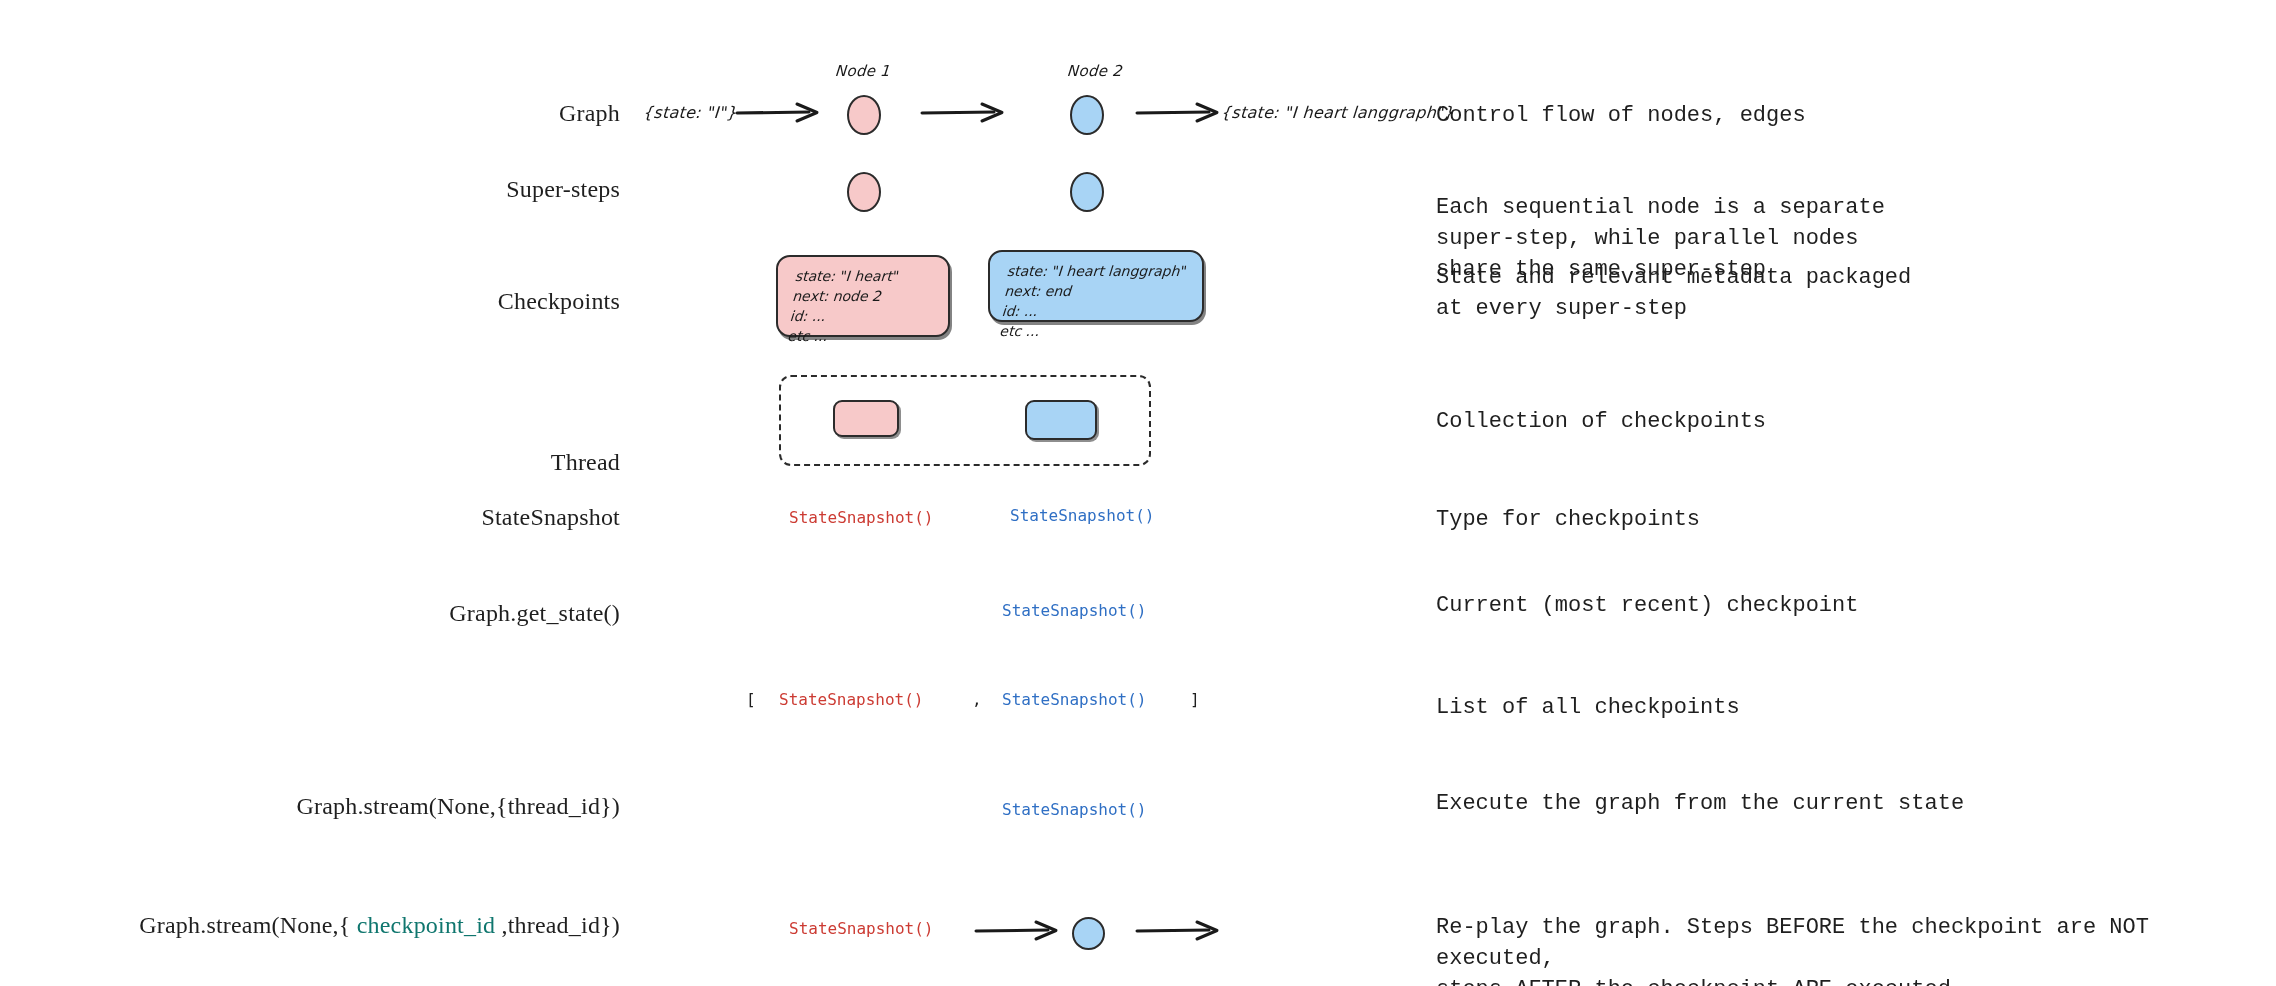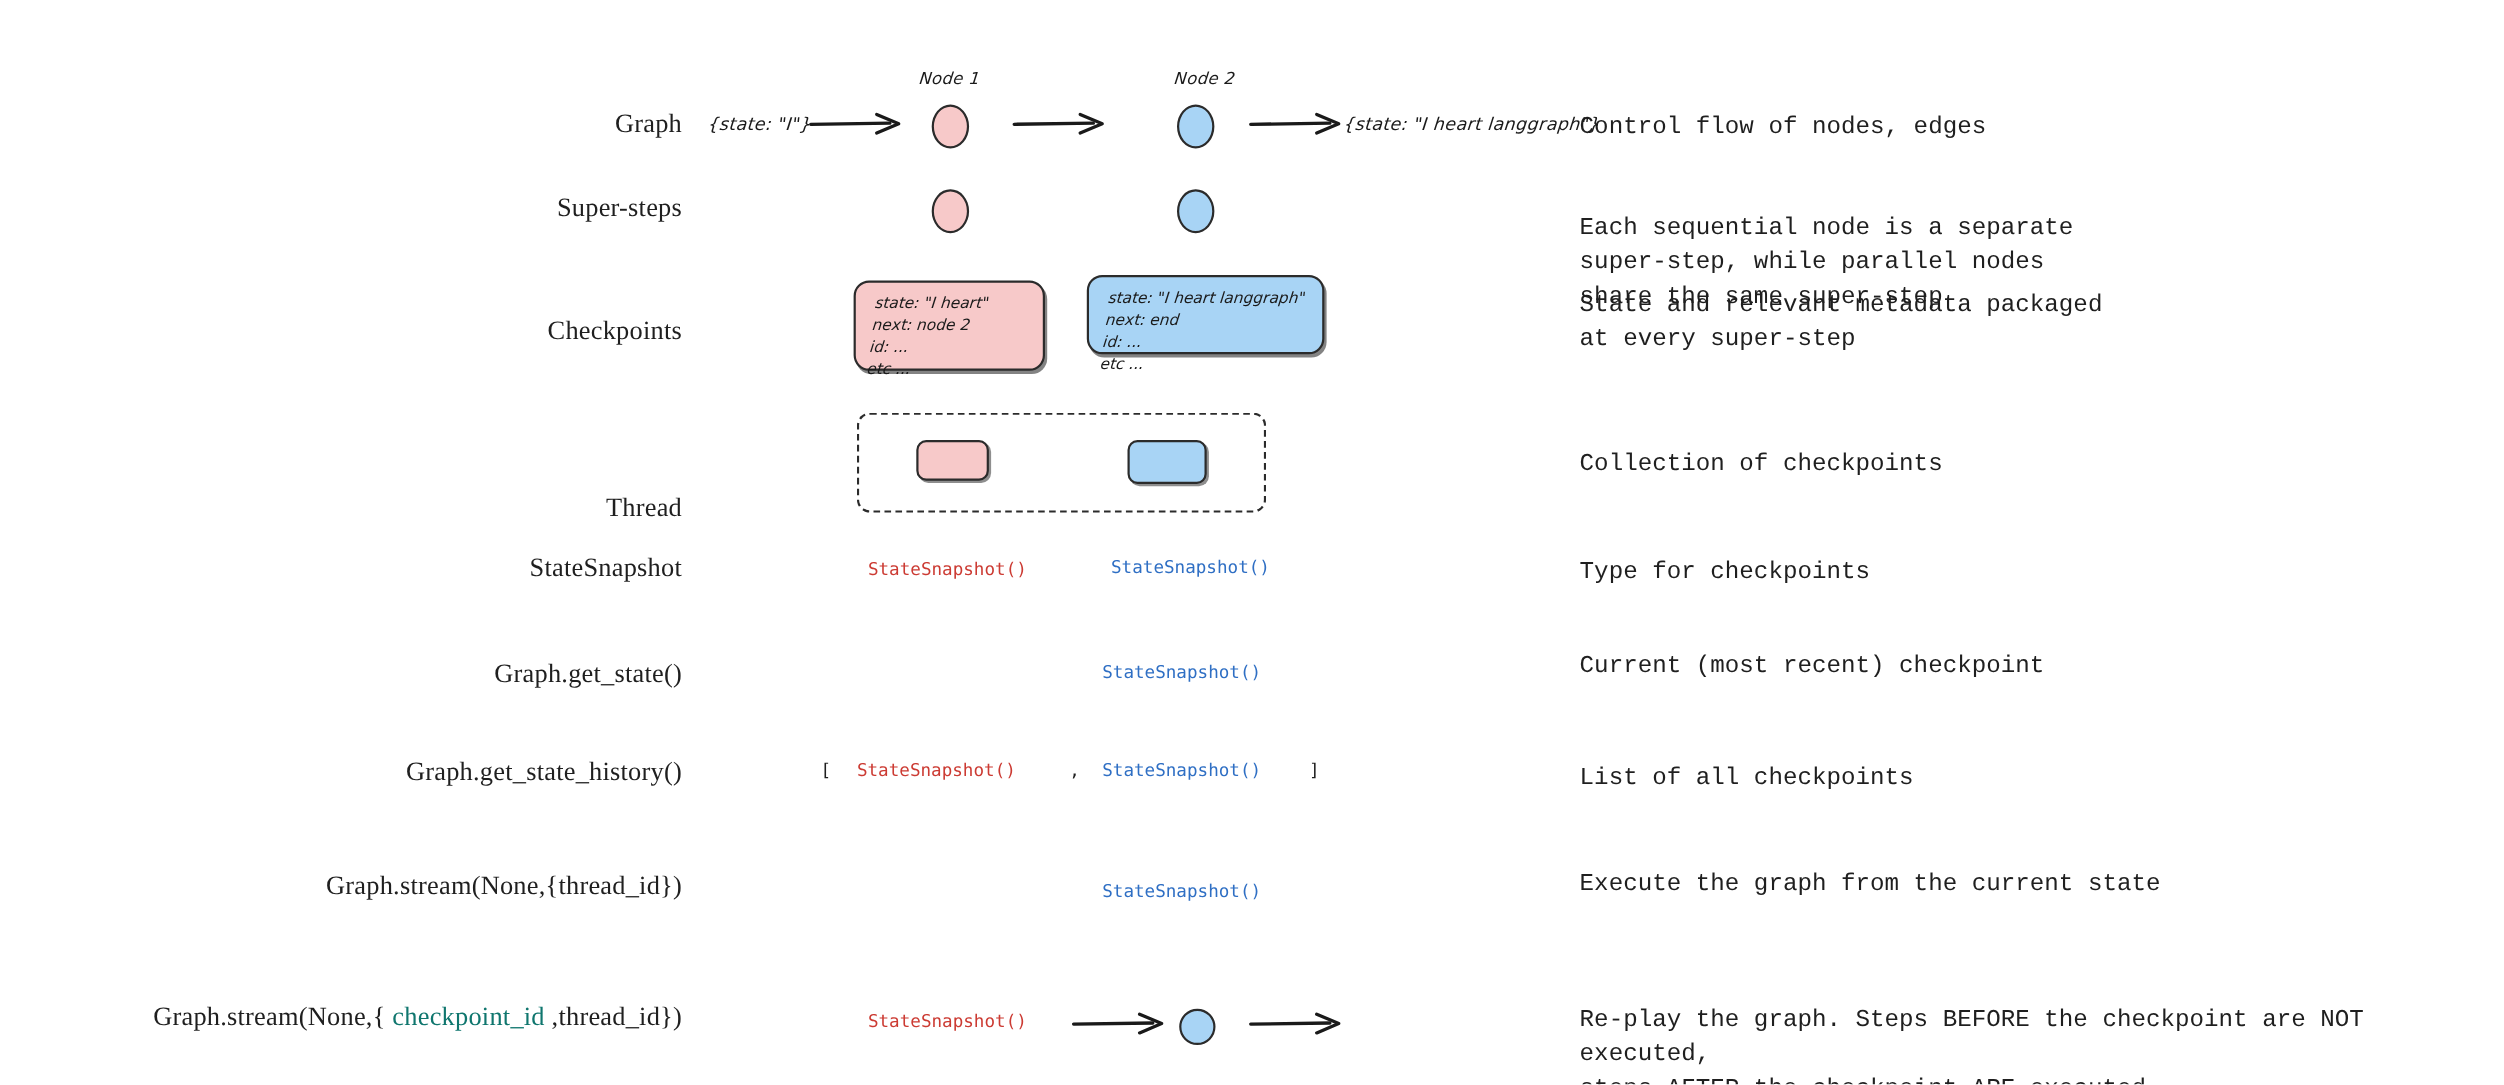--- a/index.html
+++ b/index.html
@@ -124,21 +124,20 @@
   <div class="row-label" style="right:1656px; top:176px;">Super-steps</div>
 
   <div class="row-label" style="right:1656px; top:288px;">Checkpoints</div>
 
   <div class="row-label" style="right:1656px; top:403px;margin-top:46px;">Thread</div>
 
   <div class="row-label" style="right:1656px; top:504px;">StateSnapshot</div>
 
   <div class="row-label" style="right:1656px; top:600px;">Graph.get_state()</div>
 
-  <div class="row-label" style="right:1656px; top:689px;">Graph.get_state_history()</div>
 
   <div class="row-label" style="right:1656px; top:793px;">Graph.stream(None,{thread_id})</div>
 
   <div class="row-label" style="right:1656px; top:912px; white-space:nowrap;">
     <span>Graph.stream(None,{ </span><span class="inline-red">checkpoint_id</span><span> ,thread_id})</span>
   </div>
 
   <div class="desc" style="left:1436px; top:100px;">Control flow of nodes, edges</div>
 
   <div class="desc" style="left:1436px; top:150px;margin-top:42px;">Each sequential node is a separate

